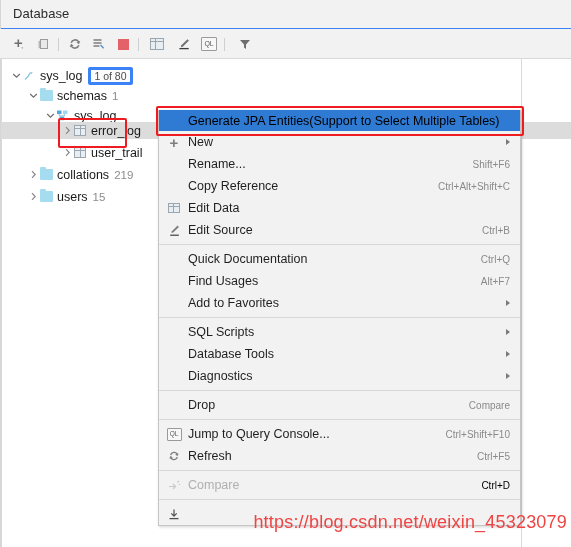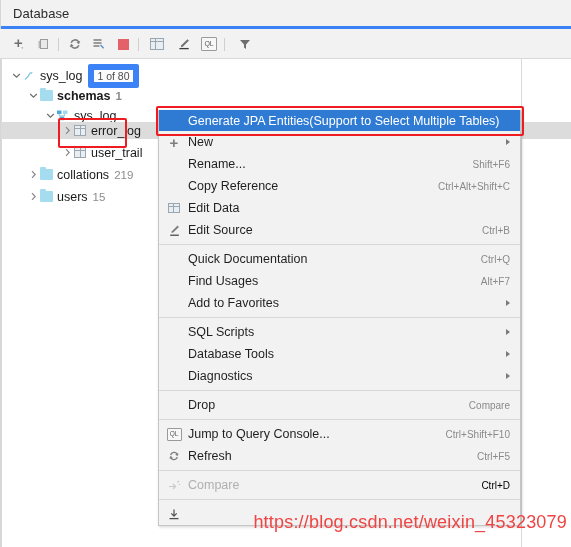--- a/index.html
+++ b/index.html
@@ -13,21 +13,21 @@
     position:relative;
   }
   .app{
     position:absolute;inset:0;
     background:#ffffff;
   }
   
   .tw-header{
     position:absolute;left:0;top:0;width:571px;height:29px;
     background:#f2f2f2;
-    border-bottom:3px solid #3b82f6;
+    border-bottom:1px solid #3b82f6;
     box-sizing:border-box;
   }
   .tw-title{
     position:absolute;left:13px;top:6px;
     font-size:13px;color:#2b2b2b;
     letter-spacing:.1px;
   }
   .tw-header-left-border{
     position:absolute;left:0;top:0;width:1px;height:29px;background:#d6d6d6;
   }
@@ -66,21 +66,21 @@
   .row.selected{ background:#dcdcdc; }
   .twisty{
     width:11px;height:11px;display:inline-block;position:relative;flex:none;
   }
   .twisty svg{display:block;}
   .node-icon{width:14px;height:14px;flex:none;margin-right:4px;display:flex;align-items:center;justify-content:center;}
   .node-label{color:#1a1a1a;}
   .node-label.underline{ text-decoration:underline; text-underline-offset:1.5px;}
   .node-count{color:#8c8c8c;margin-left:5px;font-size:11.5px;}
   .badge{
-    margin-left:6px;border:6px solid #3b82f6;border-radius:2px;
+    margin-left:6px;border:3px solid #3b82f6;border-radius:2px;
     padding:0 3px;font-size:10.5px;color:#4d4d4d;background:#fbfbfb;line-height:12px;
   }
   .folder{
     width:13px;height:11px;background:#a5dcf0;border-radius:1px;position:relative;
   }
   .folder:before{
     content:"";position:absolute;left:0;top:-2.5px;width:6px;height:3px;
     background:#a5dcf0;border-radius:1px 1px 0 0;
   }
   .tbl-icon{
@@ -109,21 +109,21 @@
     box-sizing:border-box;
     box-shadow:1px 1px 3px rgba(0,0,0,.18);
   }
   .mi{
     position:relative;height:22px;
     display:flex;align-items:center;
     padding-left:6px;padding-right:10px;
     font-size:12.5px;color:#1f1f1f;
     white-space:nowrap;
   }
-  .mi.hl{ background:#2f7bd4; color:#ffffff; height:21px;}
+  .mi.hl{ background:#2f7bd4; color:#000000; height:21px;}
   .mi.disabled{ color:#b0b0b0; }
   .mi-ico{
     width:18px;height:16px;flex:none;margin-right:5px;
     display:flex;align-items:center;justify-content:center;
   }
   .mi-label{flex:none;}
   .mi-shortcut{
     position:absolute;right:10px;top:50%;transform:translateY(-50%);
     color:#8a8a8a;font-size:10px;
   }
@@ -236,21 +236,21 @@
       <span class="node-icon">
         <svg width="14" height="14" viewBox="0 0 14 14">
             <path d="M3 10.5c2-1.5 4-4 5.5-7" fill="none" stroke="#7fc3e0" stroke-width="1.3"></path>
             <path d="M8.3 3.6l2.3-.6-1 2.2z" fill="#7fc3e0"></path>
           </svg>
       </span>
       <span class="node-label">sys_log</span>
       <span class="badge">1 of 80</span>
     </div>
 
-    <div class="row" style="top:28px;font-weight:bold;">
+    <div class="row" style="top:28px;">
       <span style="width:27px;flex:none;"></span>
       <span class="twisty">
         <svg width="11" height="11" viewBox="0 0 11 11">
             <path d="M2.2 4l3.3 3.2L8.8 4" fill="none" stroke="#6e6e6e" stroke-width="1.2"></path>
           </svg>
       </span>
       <span class="node-icon">
           <span class="folder"></span>
         </span>
       <span class="node-label">schemas</span>

